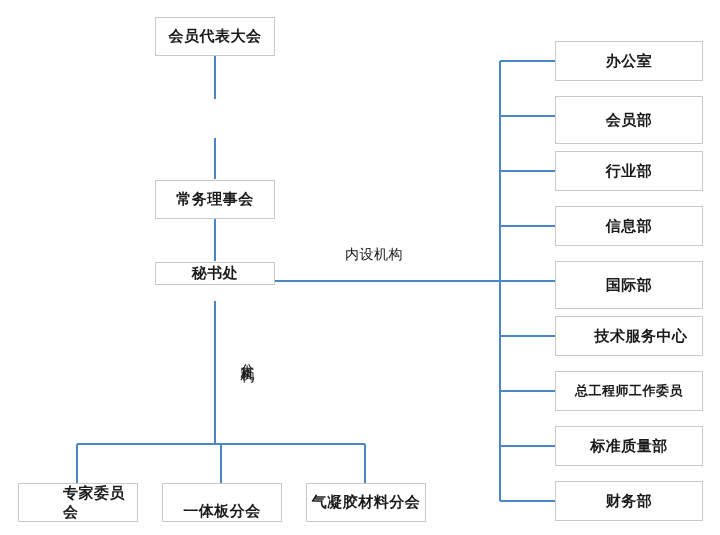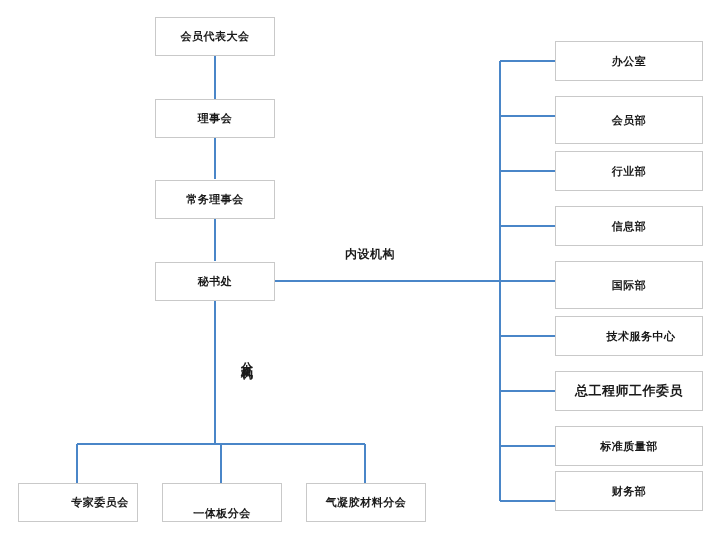--- a/index.html
+++ b/index.html
@@ -18,32 +18,32 @@
   .node {
     position: absolute;
     box-sizing: border-box;
     border: 1px solid #c9c9c9;
     background: #ffffff;
     display: flex;
     align-items: center;
     justify-content: center;
     color: #1a1a1a;
     font-weight: bold;
-    font-size: 11px;
+    font-size: 15px;
     letter-spacing: 0.5px;
     z-index: 3;
   }
   .node.small {
     font-size: 13px;
   }
   .label {
     position: absolute;
     color: #1a1a1a;
-    font-weight: bold;
-    font-size: 12px;
+    font-weight: normal;
+    font-size: 14px;
     letter-spacing: 0.5px;
     white-space: nowrap;
     z-index: 4;
   }
   .label.vertical {
     writing-mode: vertical-rl;
     text-orientation: upright;
     letter-spacing: 2px;
     white-space: nowrap;
     line-height: 1;
@@ -87,29 +87,26 @@
       <line x1="500" y1="391" x2="555" y2="391"></line>
       <line x1="500" y1="446" x2="555" y2="446"></line>
       <line x1="500" y1="501" x2="555" y2="501"></line>
     </g>
   </svg>
 
   <div class="node" style="left:155px; top:17px; width:120px; height:39px;">
     <span>会员代表大会</span>
   </div>
 
-  <div class="node" style="left:155px; top:99px; width:120px; height:39px;">
-    <span>理事会</span>
-  </div>
 
   <div class="node" style="left:155px; top:180px; width:120px; height:39px;">
     <span>常务理事会</span>
   </div>
 
-  <div class="node" style="left:155px; top:262px; width:120px; height:39px;">
+  <div class="node" style="left:155px; top:262px; width:120px; height:23px;">
     <span>秘书处</span>
   </div>
 
   <div class="label" style="left:345px; top:246px;">
     <span>内设机构</span>
   </div>
 
   <div class="label vertical" style="left:241px; top:352px;">
     <span>分支机构</span>
   </div>
@@ -151,17 +148,17 @@
   </div>
 
   <div class="node small" style="left:555px; top:371px; width:148px; height:40px;">
     <span>总工程师工作委员</span>
   </div>
 
   <div class="node" style="left:555px; top:426px; width:148px; height:40px;">
     <span>标准质量部</span>
   </div>
 
-  <div class="node" style="left:555px; top:471px; width:148px; height:40px;">
+  <div class="node" style="left:555px; top:481px; width:148px; height:40px;">
     <span>财务部</span>
   </div>
 
 </div>
 
 </body></html>

